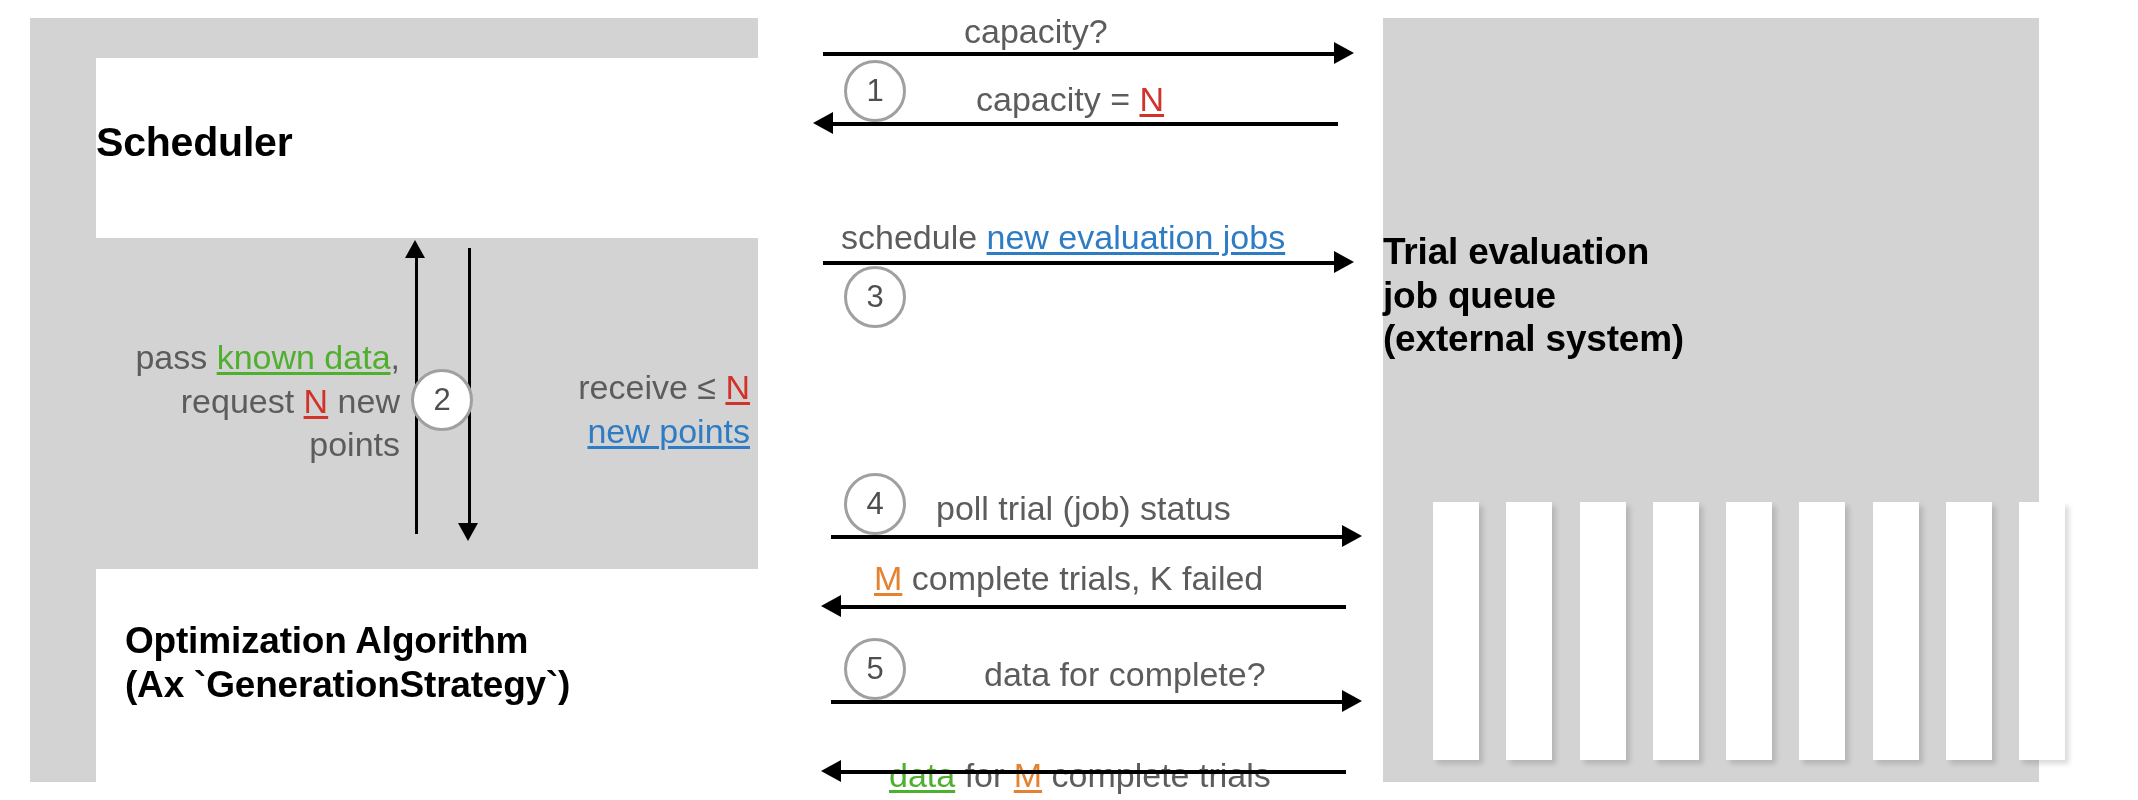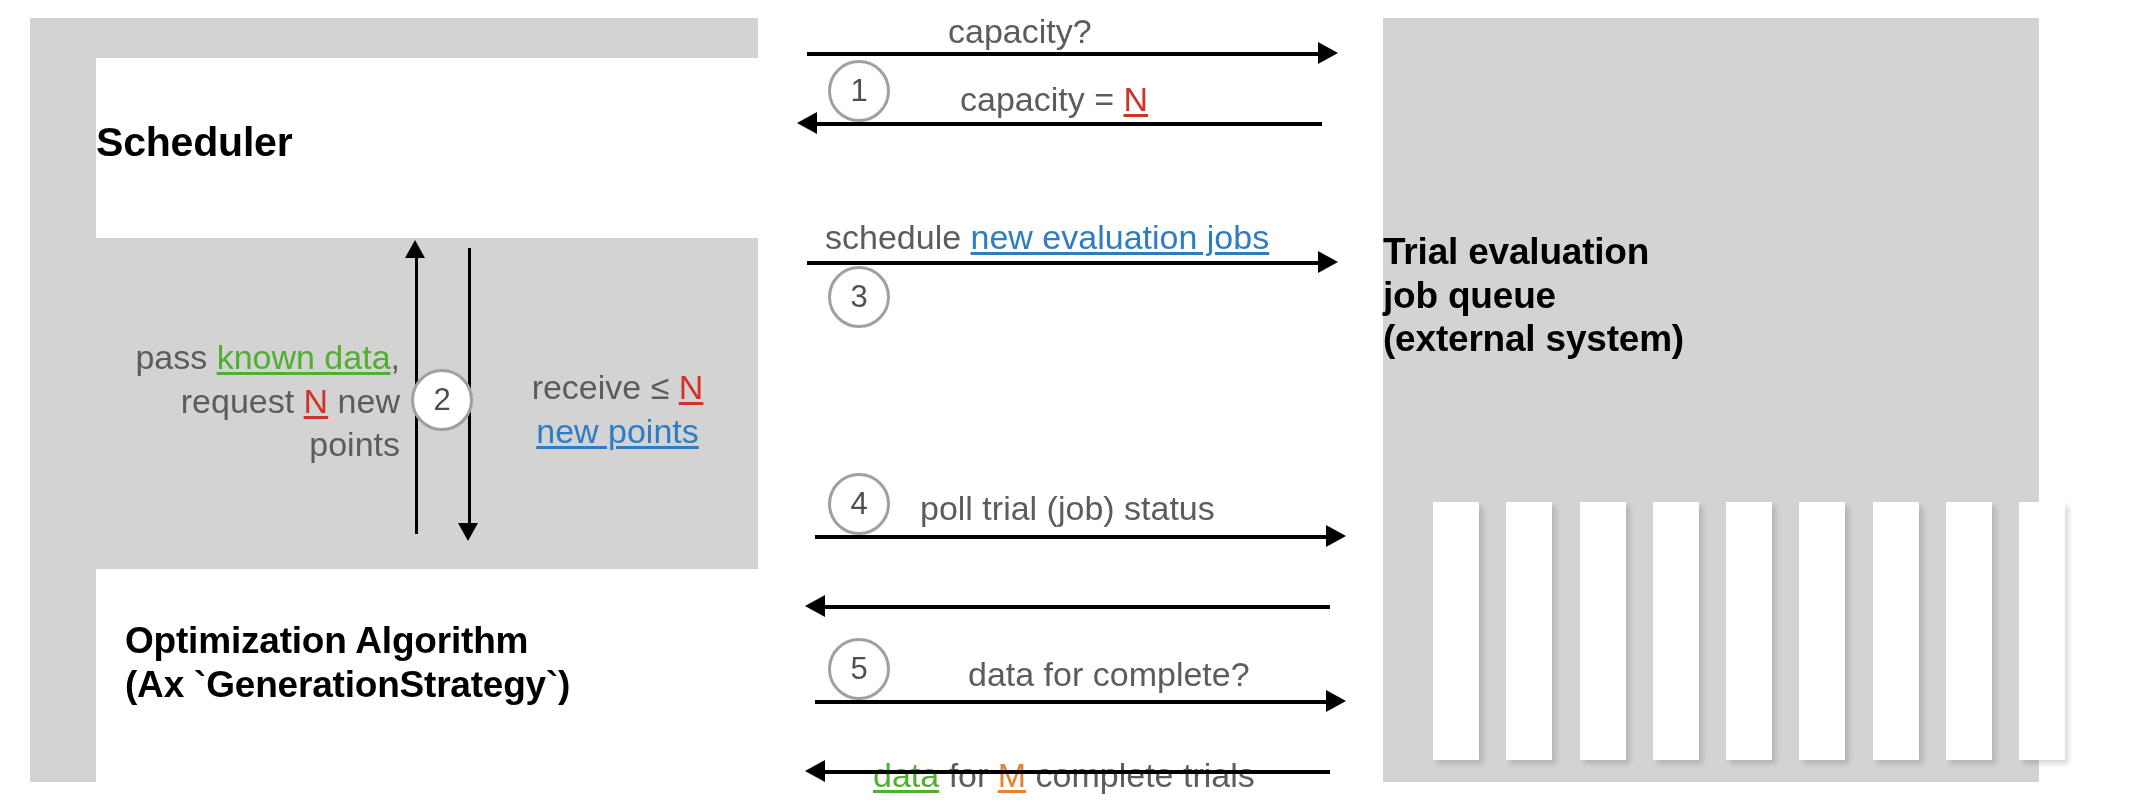--- a/index.html
+++ b/index.html
@@ -72,29 +72,29 @@
   }
   #badge-2{left:381px;top:351px;width:62px;height:62px;}
 
   .sidetext{
     position:absolute;
     color:#5c5c5c;
     font-size:34px;
     line-height:1.28;
   }
   #left-text{left:60px;top:318px;width:310px;text-align:right;}
-  #right-text{left:455px;top:348px;width:265px;text-align:center;}
+  #right-text{left:455px;top:348px;width:265px;text-align:right;}
 
   .g{color:#4faf2e;text-decoration:underline;text-decoration-thickness:2.5px;text-underline-offset:3px;}
   .r{color:#d1332a;text-decoration:underline;text-decoration-thickness:2.5px;text-underline-offset:3px;}
   .o{color:#e5822f;text-decoration:underline;text-decoration-thickness:2.5px;text-underline-offset:3px;}
   .b{color:#2e7cc4;text-decoration:underline;text-decoration-thickness:2.5px;text-underline-offset:3px;}
 
   
-  #middle{position:absolute;left:780px;top:0;width:600px;height:800px;text-decoration:underline;}
+  #middle{position:absolute;left:796px;top:0;width:600px;height:800px;text-decoration:underline;}
 
   .seqline{
     position:absolute;
     height:0;
     border-top:4px solid #000000;
   }
   .seqhead{
     position:absolute;
     width:0;height:0;
     border-top:11px solid transparent;
@@ -205,20 +205,21 @@
     <div class="msg" id="m3"><span>schedule </span><span class="b">new evaluation jobs</span></div>
     <div class="seqline" id="l3"></div>
     <div class="seqhead right" id="h3"></div>
 
     <div class="badge" id="badge-3">3</div>
 
     <div class="msg" id="m4">poll trial (job) status</div>
     <div class="seqline" id="l4"></div>
     <div class="seqhead right" id="h4"></div>
 
+    <div class="msg" id="m4b"><span class="o">M</span><span> complete trials, K failed</span></div>
     <div class="seqline" id="l4b"></div>
     <div class="seqhead left" id="h4b"></div>
 
     <div class="badge" id="badge-4">4</div>
 
     <div class="msg" id="m5">data for complete?</div>
     <div class="seqline" id="l5"></div>
     <div class="seqhead right" id="h5"></div>
 
     <div class="msg" id="m5b"><span class="g">data</span><span> for </span><span class="o">M</span><span> complete trials</span></div>

